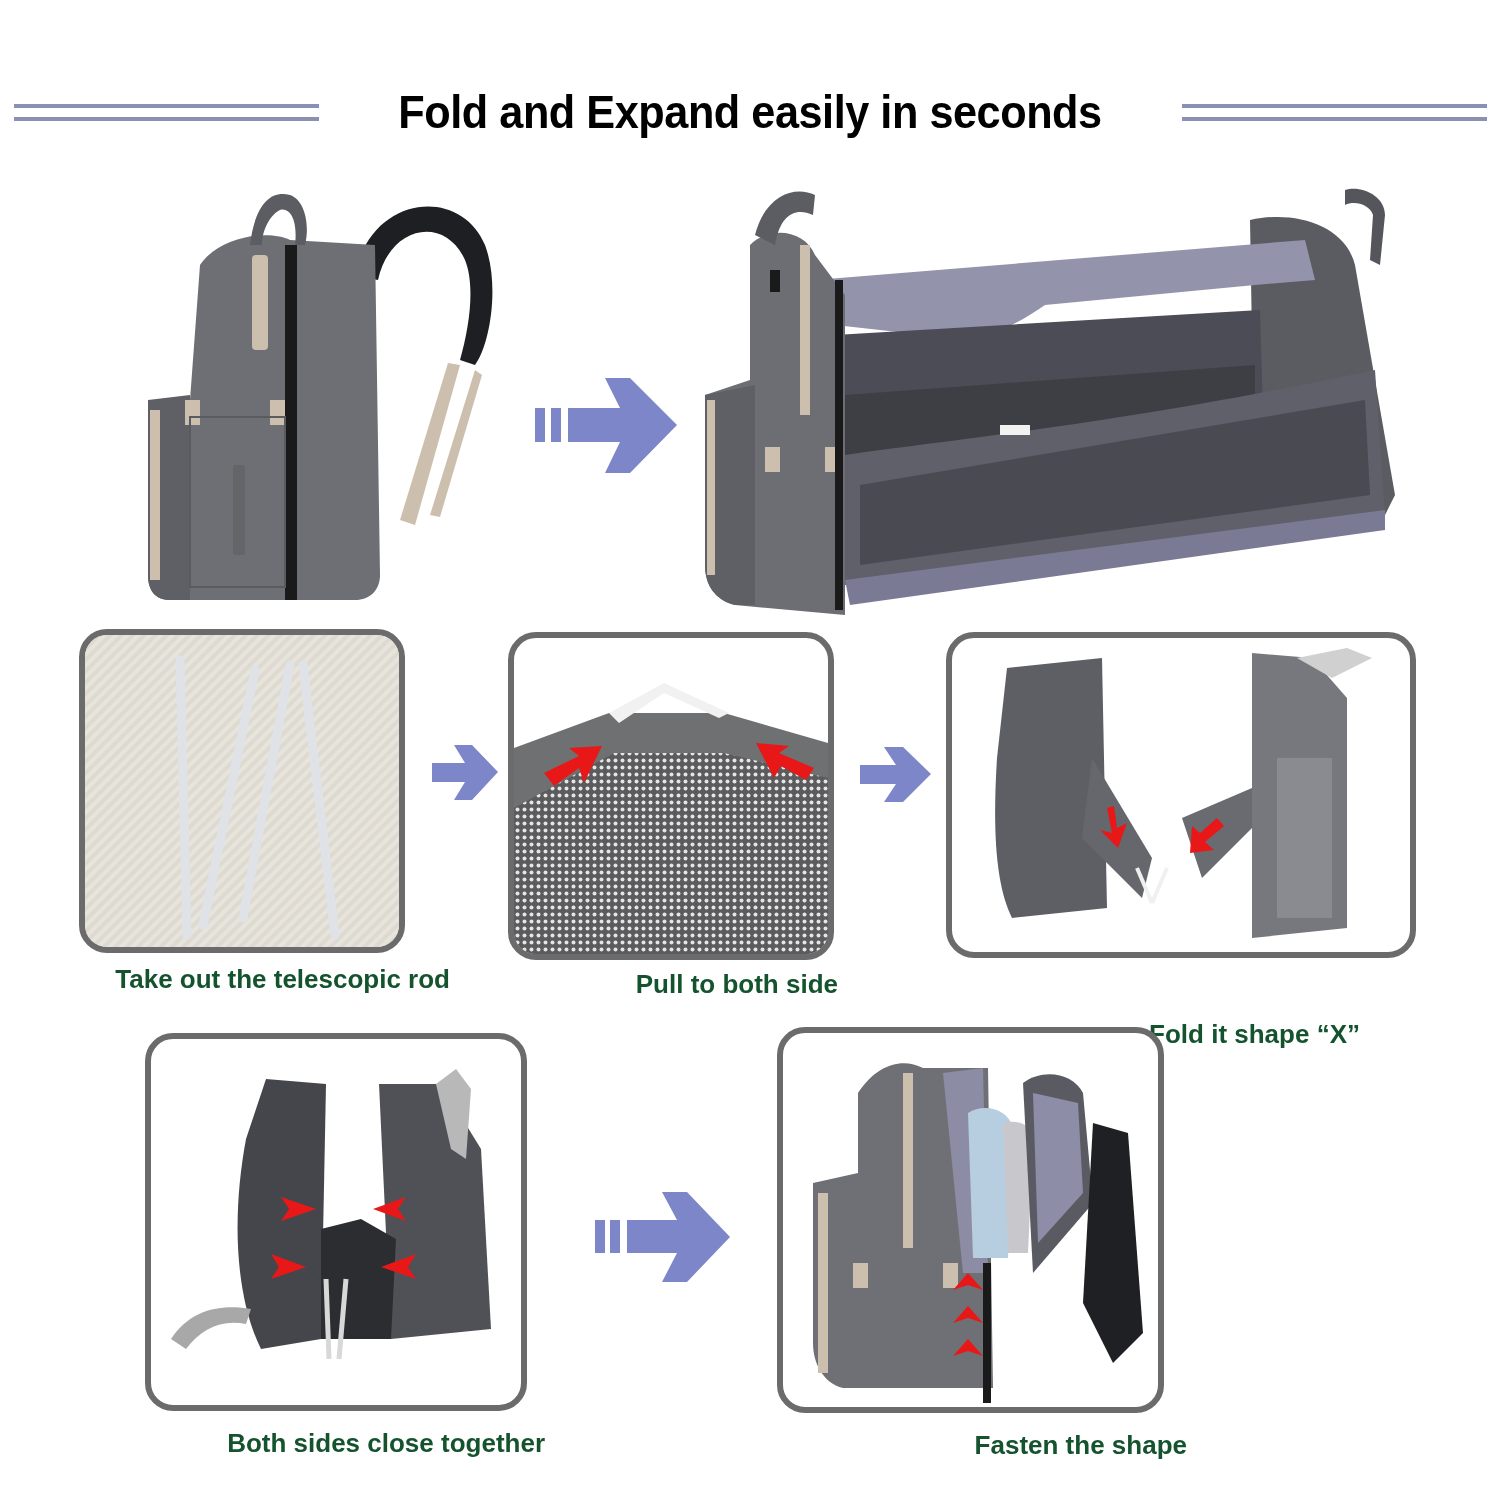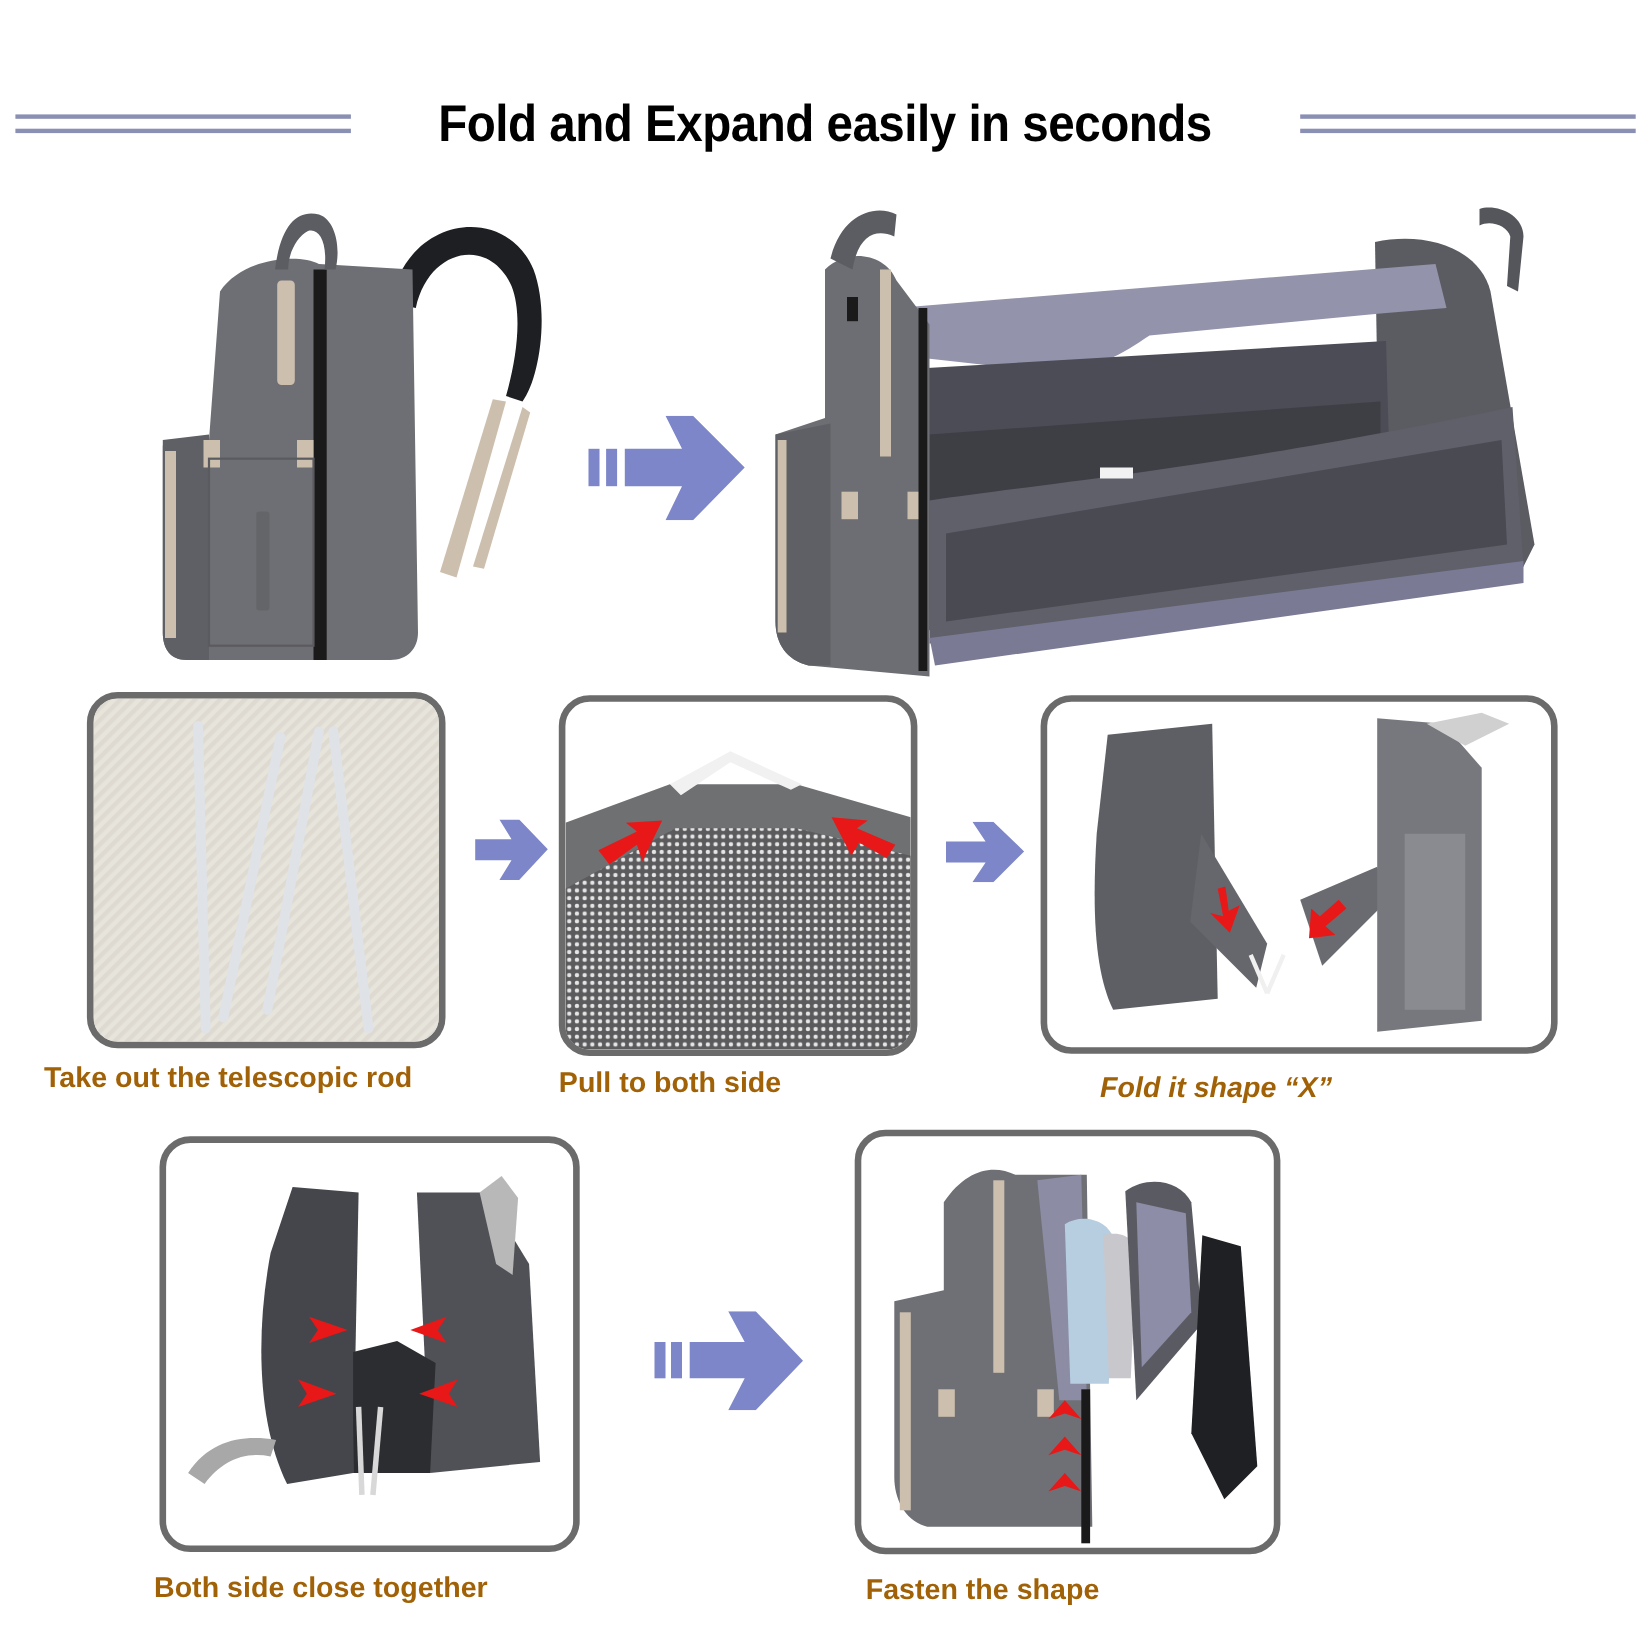--- a/index.html
+++ b/index.html
@@ -3,21 +3,21 @@
 <meta charset="utf-8">
 <style>
   html, body { margin:0; padding:0; }
   body { width:1500px; height:1500px; background:#ffffff; position:relative; overflow:hidden;
          font-family:"Liberation Sans","DejaVu Sans",sans-serif; }
   .abs { position:absolute; }
   .title { left:0; width:1500px; top:84px; text-align:center; font-weight:bold; font-size:47px;
            color:#000; letter-spacing:-0.5px; transform:scaleX(0.92); }
   .rule { height:4px; background:#8a90b4; }
   .panel { border:6px solid #6b6b6b; border-radius:28px; background:#fff; overflow:hidden; box-sizing:border-box; }
-  .caption { font-weight:bold; font-size:26px; color:#a16207; text-align:left; white-space:nowrap; }
+  .caption { font-weight:bold; font-size:26px; color:#14532d; text-align:right; white-space:nowrap; }
   svg { display:block; }
 </style>
 </head>
 <body>
 
 <div class="abs rule" style="left:14px;top:104px;width:305px;"></div>
 <div class="abs rule" style="left:14px;top:117px;width:305px;"></div>
 <div class="abs rule" style="left:1182px;top:104px;width:305px;"></div>
 <div class="abs rule" style="left:1182px;top:117px;width:305px;"></div>
 <div class="abs title">Fold and Expand easily in seconds</div>
@@ -136,38 +136,38 @@
     <path d="M230 180 L300 150 L310 180 L250 240 Z" fill="#6a6b70"></path>
     <path d="M300 15 L360 20 L395 60 L395 290 L300 300 Z" fill="#77787d"></path>
     <rect x="325" y="120" width="55" height="160" fill="#8a8b90"></rect>
     <path d="M345 20 L395 10 L420 20 L380 40 Z" fill="#d0d0d0"></path>
     <line x1="185" y1="230" x2="200" y2="265" stroke="#f0f0f0" stroke-width="4"></line>
     <line x1="215" y1="230" x2="200" y2="265" stroke="#f0f0f0" stroke-width="4"></line>
     <polygon points="155,170 160,195 148,192 166,210 175,185 165,190 162,168" fill="#e81818"></polygon>
     <polygon points="265,180 248,195 240,188 238,215 262,212 253,204 272,188" fill="#e81818"></polygon>
   </svg>
 </div>
-<div class="abs caption" style="left:1000px;top:973px;width:360px;font-style:italic;">Fold it shape “X”</div>
+<div class="abs caption" style="left:1000px;top:1019px;width:360px;">Fold it shape “X”</div>
 
 <div class="abs panel" style="left:145px;top:1033px;width:382px;height:378px;">
   <svg width="370" height="366" viewBox="0 0 370 366">
     <path d="M115 40 L175 45 L170 300 L110 310 C85 260, 80 180, 95 100 Z" fill="#45464b"></path>
     <path d="M228 45 L290 45 L330 110 L340 290 L240 300 Z" fill="#505156"></path>
     <path d="M285 45 L305 30 L320 50 L315 120 L300 110 Z" fill="#b8b8b8"></path>
     <path d="M170 190 L210 180 L245 200 L240 300 L170 300 Z" fill="#2c2d31"></path>
     <path d="M20 300 C40 270, 70 265, 100 270 L95 285 C70 280, 50 290, 35 310 Z" fill="#a8a8a8"></path>
     <line x1="175" y1="240" x2="178" y2="320" stroke="#d8d8d8" stroke-width="5"></line>
     <line x1="195" y1="240" x2="188" y2="320" stroke="#d8d8d8" stroke-width="5"></line>
     <polygon points="130,158 165,170 130,182 138,170" fill="#e81818"></polygon>
     <polygon points="120,215 155,228 120,240 128,228" fill="#e81818"></polygon>
     <polygon points="255,158 222,170 255,182 247,170" fill="#e81818"></polygon>
     <polygon points="265,215 230,228 265,240 257,228" fill="#e81818"></polygon>
   </svg>
 </div>
-<div class="abs caption" style="left:140px;top:1428px;width:405px;">Both side close together</div>
+<div class="abs caption" style="left:140px;top:1428px;width:405px;">Both sides close together</div>
 
 <div class="abs" style="left:592px;top:1192px;width:140px;height:90px;">
   <svg width="140" height="90" viewBox="0 0 140 90">
     <rect x="3" y="28" width="10" height="33" fill="#7d86c9"></rect>
     <rect x="18" y="28" width="10" height="33" fill="#7d86c9"></rect>
     <polygon points="35,28 85,28 70,0 95,0 138,45 95,90 70,90 85,61 35,61" fill="#7d86c9"></polygon>
   </svg>
 </div>
 
 <div class="abs panel" style="left:777px;top:1027px;width:387px;height:386px;">

